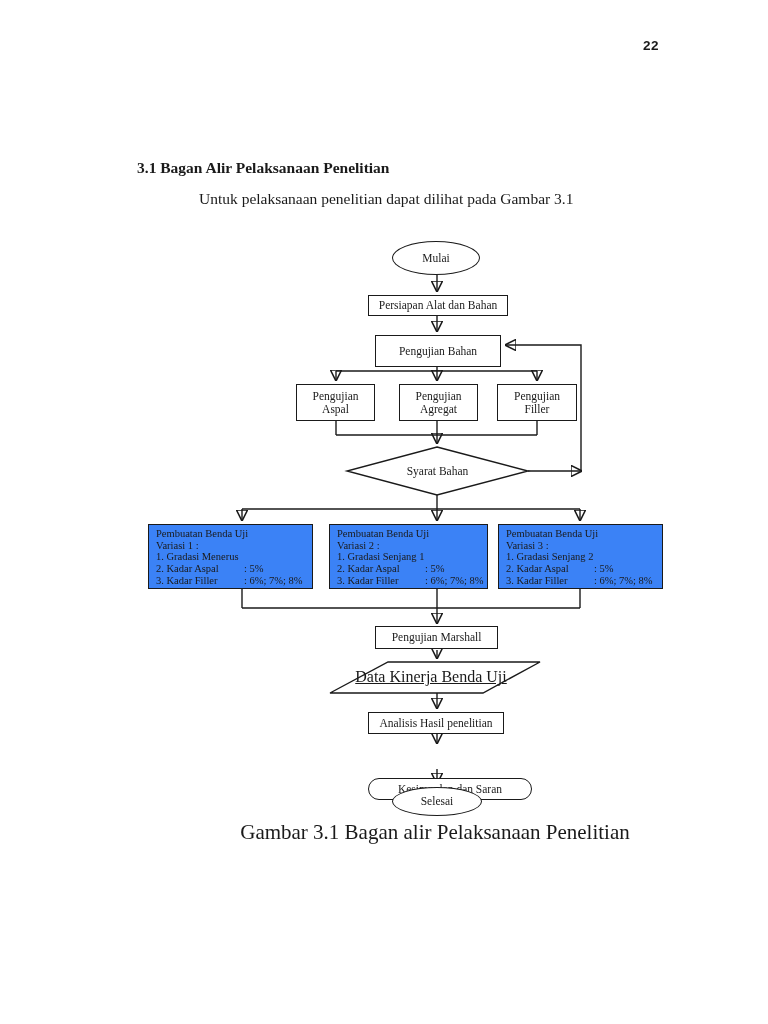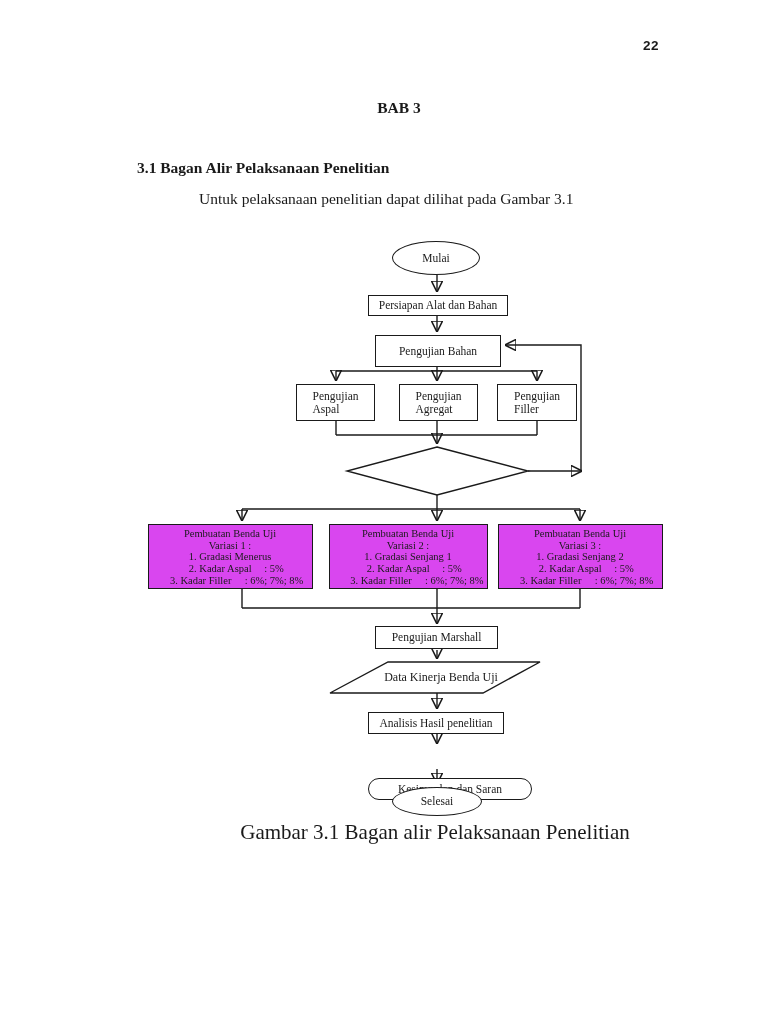--- a/index.html
+++ b/index.html
@@ -24,48 +24,47 @@
   .intro{font-size:15.5px;margin-left:8px;}
   .caption{left:135px;width:600px;text-align:center;font-size:21px;}
 
   svg.connectors{position:absolute;left:0;top:0;width:768px;height:1024px;}
   svg.connectors path{stroke:#1a1a1a;stroke-width:1.4;fill:none;}
   svg.connectors polygon{stroke:#1a1a1a;stroke-width:1.4;fill:#ffffff;}
 
   .node{
     box-sizing:border-box;
     display:flex;align-items:center;justify-content:center;
-    text-align:left;
+    text-align:center;
     font-size:11.5px;line-height:12.5px;
     background:#ffffff;
   }
   .rect{border:1.5px solid #1a1a1a;}
   .oval{border:1.5px solid #1a1a1a;border-radius:50%;}
   .ghost{background:transparent;}
   .two-line span{display:block;}
 
   .spec-box{
     box-sizing:border-box;
     border:1.8px solid #1a1a1a;
-    background:#d946ef;
+    background:#3b82f6;
     font-size:10.5px;line-height:11.7px;
     padding:3px 8px 0 7px;
-    text-align:center;
+    text-align:left;
   }
   .spec-line{white-space:nowrap;}
   .spec-label{display:inline-block;width:88px;}
 </style>
 </head>
 <body>
 
 <div class="page">
 
   <div class="abs page-number" style="left:643px;top:38px;">22</div>
 
-  <div class="abs chapter-title" style="top:99px;">BAB 3</div>
 
   <div class="abs section-heading" style="left:137px;top:159px;">3.1 Bagan Alir Pelaksanaan Penelitian</div>
 
   <div class="abs intro" style="left:191px;top:190px;">Untuk pelaksanaan penelitian dapat dilihat pada Gambar 3.1</div>
 
   <svg class="connectors" viewBox="0 0 768 1024" aria-hidden="true">
     <defs>
       <marker id="ah" viewBox="0 0 10 10" refX="9" refY="5" markerWidth="8" markerHeight="8" orient="auto">
         <path d="M0,0 L10,5 L0,10 Z" fill="#1a1a1a" stroke="none"></path>
       </marker>
@@ -132,20 +131,21 @@
       <span>Agregat</span>
     </div>
   </div>
   <div class="abs node rect two-line" style="left:497px;top:384px;width:80px;height:37px;">
     <div>
       <span>Pengujian</span>
       <span>Filler</span>
     </div>
   </div>
 
+  <div class="abs node ghost" style="left:347px;top:447px;width:181px;height:48px;">Syarat Bahan</div>
 
   <div class="abs spec-box" style="left:148px;top:524px;width:165px;height:65px;">
     <div class="spec-line">Pembuatan Benda Uji</div>
     <div class="spec-line">Variasi 1 :</div>
     <div class="spec-line">1. Gradasi Menerus</div>
     <div class="spec-line"><span class="spec-label">2. Kadar Aspal</span><span>: 5%</span></div>
     <div class="spec-line"><span class="spec-label">3. Kadar Filler</span><span>: 6%; 7%; 8%</span></div>
   </div>
 
   <div class="abs spec-box" style="left:329px;top:524px;width:159px;height:65px;">
@@ -159,21 +159,21 @@
   <div class="abs spec-box" style="left:498px;top:524px;width:165px;height:65px;">
     <div class="spec-line">Pembuatan Benda Uji</div>
     <div class="spec-line">Variasi 3 :</div>
     <div class="spec-line">1. Gradasi Senjang 2</div>
     <div class="spec-line"><span class="spec-label">2. Kadar Aspal</span><span>: 5%</span></div>
     <div class="spec-line"><span class="spec-label">3. Kadar Filler</span><span>: 6%; 7%; 8%</span></div>
   </div>
 
   <div class="abs node rect" style="left:375px;top:626px;width:123px;height:23px;">Pengujian Marshall</div>
 
-  <div class="abs node ghost" style="left:336px;top:662px;width:210px;height:31px;font-size:12px;">Data Kinerja Benda Uji</div>
+  <div class="abs node ghost" style="left:326px;top:662px;width:210px;height:31px;font-size:16px;text-decoration:underline;">Data Kinerja Benda Uji</div>
 
   <div class="abs node rect" style="left:368px;top:712px;width:136px;height:22px;">Analisis Hasil penelitian</div>
 
   <div class="abs node rect" style="left:368px;top:778px;width:164px;height:22px;border-radius:11px;">Kesimpulan dan Saran</div>
 
   <div class="abs node oval" style="left:392px;top:787px;width:90px;height:29px;">Selesai</div>
 
   <div class="abs caption" style="top:820px;">Gambar 3.1 Bagan alir Pelaksanaan Penelitian</div>
 
 </div>

